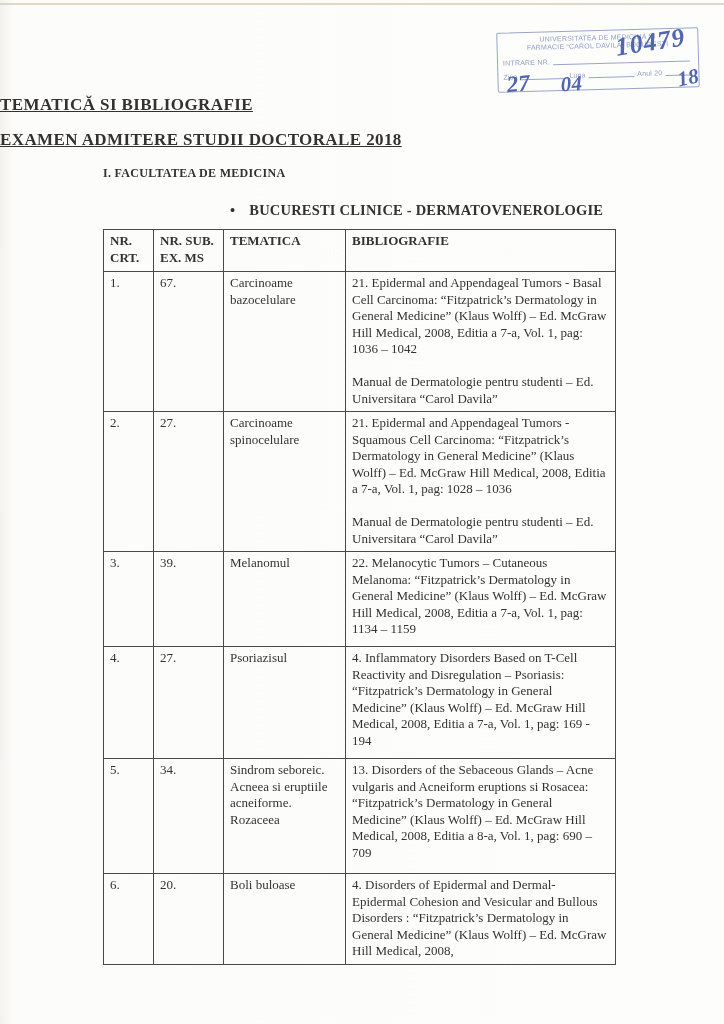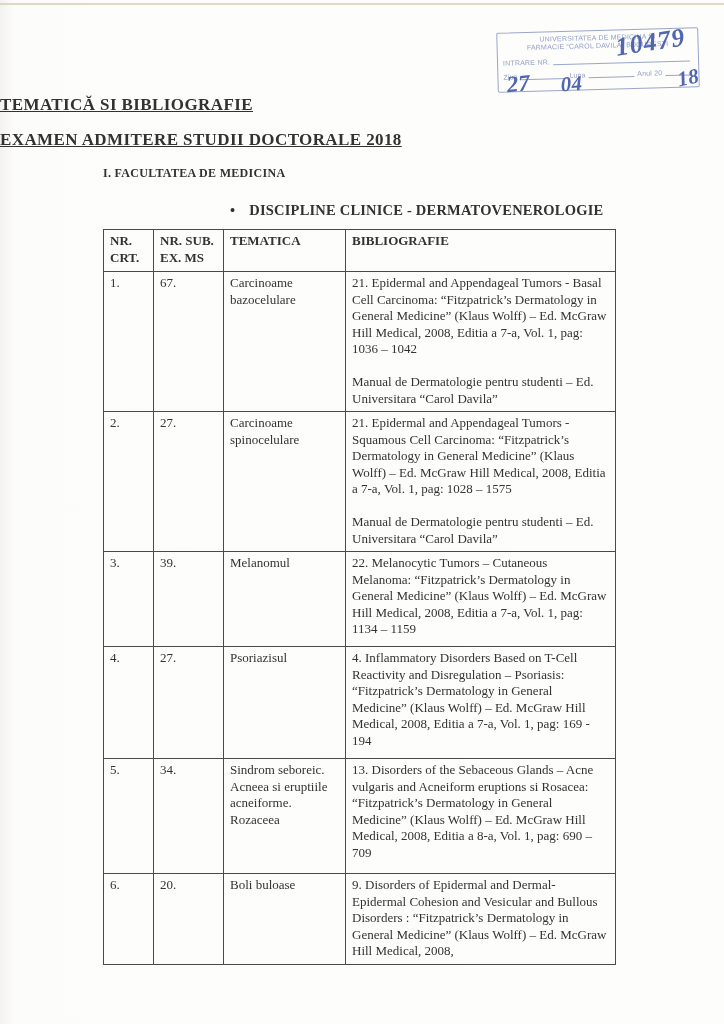--- a/index.html
+++ b/index.html
@@ -108,21 +108,21 @@
     <span class="hand day">27</span>
     <span class="hand month">04</span>
     <span class="hand year">18</span>
   </div>
 
   <div class="title title1">TEMATICĂ SI BIBLIOGRAFIE</div>
   <div class="title title2">EXAMEN ADMITERE STUDII DOCTORALE 2018</div>
   <div class="section-heading">I. FACULTATEA DE MEDICINA</div>
   <div class="discipline-line">
     <span>•</span>
-    <span>DISCIPLINE CLINICE - DERMATOVENEROLOGIE</span>
+    <span>BUCURESTI CLINICE - DERMATOVENEROLOGIE</span>
   </div>
 
   <table class="doc-table">
     <colgroup>
         <col class="c1">
         <col class="c2">
         <col class="c3">
         <col class="c4">
       </colgroup>
     <thead>
@@ -141,21 +141,21 @@
         <td>67.</td>
         <td>Carcinoame bazocelulare</td>
         <td>21. Epidermal and Appendageal Tumors - Basal Cell Carcinoma: “Fitzpatrick’s Dermatology in General Medicine” (Klaus Wolff) – Ed. McGraw Hill Medical, 2008, Editia a 7-a, Vol. 1, pag: 1036 – 1042
 
 Manual de Dermatologie pentru studenti – Ed. Universitara “Carol Davila”</td>
       </tr>
       <tr>
         <td>2.</td>
         <td>27.</td>
         <td>Carcinoame spinocelulare</td>
-        <td>21. Epidermal and Appendageal Tumors - Squamous Cell Carcinoma: “Fitzpatrick’s Dermatology in General Medicine” (Klaus Wolff) – Ed. McGraw Hill Medical, 2008, Editia a 7-a, Vol. 1, pag: 1028 – 1575
+        <td>21. Epidermal and Appendageal Tumors - Squamous Cell Carcinoma: “Fitzpatrick’s Dermatology in General Medicine” (Klaus Wolff) – Ed. McGraw Hill Medical, 2008, Editia a 7-a, Vol. 1, pag: 1028 – 1036
 
 Manual de Dermatologie pentru studenti – Ed. Universitara “Carol Davila”</td>
       </tr>
       <tr>
         <td>3.</td>
         <td>39.</td>
         <td>Melanomul</td>
         <td>22. Melanocytic Tumors – Cutaneous Melanoma: “Fitzpatrick’s Dermatology in General Medicine” (Klaus Wolff) – Ed. McGraw Hill Medical, 2008, Editia a 7-a, Vol. 1, pag: 1134 – 1159</td>
       </tr>
       <tr>
@@ -167,17 +167,17 @@
       <tr>
         <td>5.</td>
         <td>34.</td>
         <td>Sindrom seboreic. Acneea si eruptiile acneiforme. Rozaceea</td>
         <td>13. Disorders of the Sebaceous Glands – Acne vulgaris and Acneiform eruptions si Rosacea: “Fitzpatrick’s Dermatology in General Medicine” (Klaus Wolff) – Ed. McGraw Hill Medical, 2008, Editia a 8-a, Vol. 1, pag: 690 – 709</td>
       </tr>
       <tr>
         <td>6.</td>
         <td>20.</td>
         <td>Boli buloase</td>
-        <td>9. Disorders of Epidermal and Dermal-Epidermal Cohesion and Vesicular and Bullous Disorders : “Fitzpatrick’s Dermatology in General Medicine” (Klaus Wolff) – Ed. McGraw Hill Medical, 2008,</td>
+        <td>4. Disorders of Epidermal and Dermal-Epidermal Cohesion and Vesicular and Bullous Disorders : “Fitzpatrick’s Dermatology in General Medicine” (Klaus Wolff) – Ed. McGraw Hill Medical, 2008,</td>
       </tr>
     </tbody>
   </table>
 </div>
 
 </body></html>

